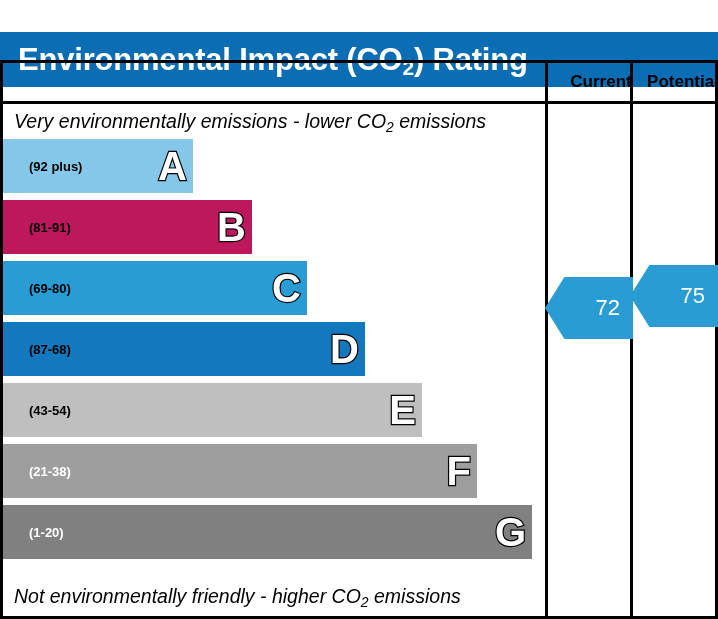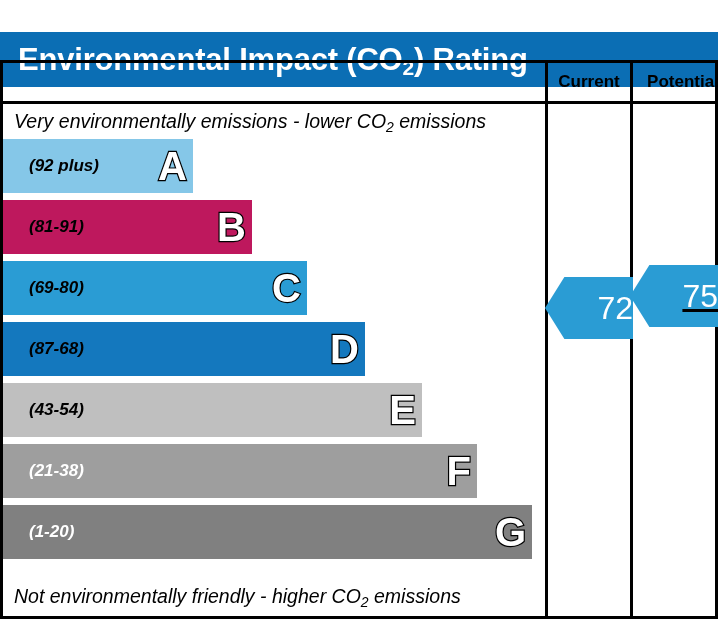--- a/index.html
+++ b/index.html
@@ -85,21 +85,21 @@
     position: absolute;
     top: 63px;
     height: 38px;
     line-height: 38px;
     text-align: center;
     font-size: 17px;
     font-weight: bold;
     color: #000000;
     white-space: nowrap;
   }
-  .col-head.current   { left: 548px; width: 82px; }
+  .col-head.current   { left: 548px; width: 82px; padding-left: 12px; }
   .col-head.potential { left: 633px; width: 100px; }
 
   
   .caption {
     position: absolute;
     left: 14px;
     font-size: 19.5px;
     font-style: italic;
     color: #000000;
     white-space: nowrap;
@@ -117,24 +117,23 @@
   .band {
     position: absolute;
     left: 3px;
     box-sizing: border-box;
   }
   .band .range {
     position: absolute;
     left: 26px;
     top: 50%;
     transform: translateY(-50%);
-    font-size: 17px;
-    font-weight: bold;
-    white-space: nowrap;
-    font-style: italic;
+    font-size: 13px;
+    font-weight: bold;
+    white-space: nowrap;
   }
   .band .letter {
     position: absolute;
     right: 6px;
     top: 50%;
     transform: translateY(-50%);
     font-size: 40px;
     font-weight: bold;
     line-height: 1;
     color: #ffffff;
@@ -147,22 +146,23 @@
     position: absolute;
     box-sizing: border-box;
     display: flex;
     align-items: center;
     justify-content: flex-end;
     -webkit-clip-path: polygon(22% 0%, 100% 0%, 100% 100%, 22% 100%, 0% 50%);
     clip-path: polygon(22% 0%, 100% 0%, 100% 100%, 22% 100%, 0% 50%);
   }
   .arrow .val {
     color: #ffffff;
-    font-size: 32px;
+    font-size: 22px;
     font-weight: normal;
+    padding-right: 13px;
     line-height: 1;
     white-space: nowrap;
   }
 </style>
 </head>
 <body>
 
 <div id="epc">
 
   <div class="title-bar" style="background: rgb(11, 110, 180);">
@@ -208,18 +208,18 @@
       <div class="band" style="top: 505px; width: 529px; height: 54px; background: rgb(128, 128, 128);">
         <span class="range" style="color: rgb(255, 255, 255);">(1-20)</span>
         <span class="letter">G</span>
       </div>
     </div>
 
   <div id="arrows-layer">
       <div class="arrow" style="left: 545px; top: 277px; width: 88px; height: 62px; background: rgb(42, 156, 212);">
         <span class="val">72</span>
       </div>
-      <div class="arrow" style="left: 630px; top: 265px; width: 88px; height: 62px; background: rgb(42, 156, 212); text-decoration: underline;">
+      <div class="arrow" style="left: 630px; top: 265px; width: 88px; height: 62px; background: rgb(42, 156, 212);">
         <span class="val">75</span>
       </div>
     </div>
 
 </div>
 
 </body></html>

